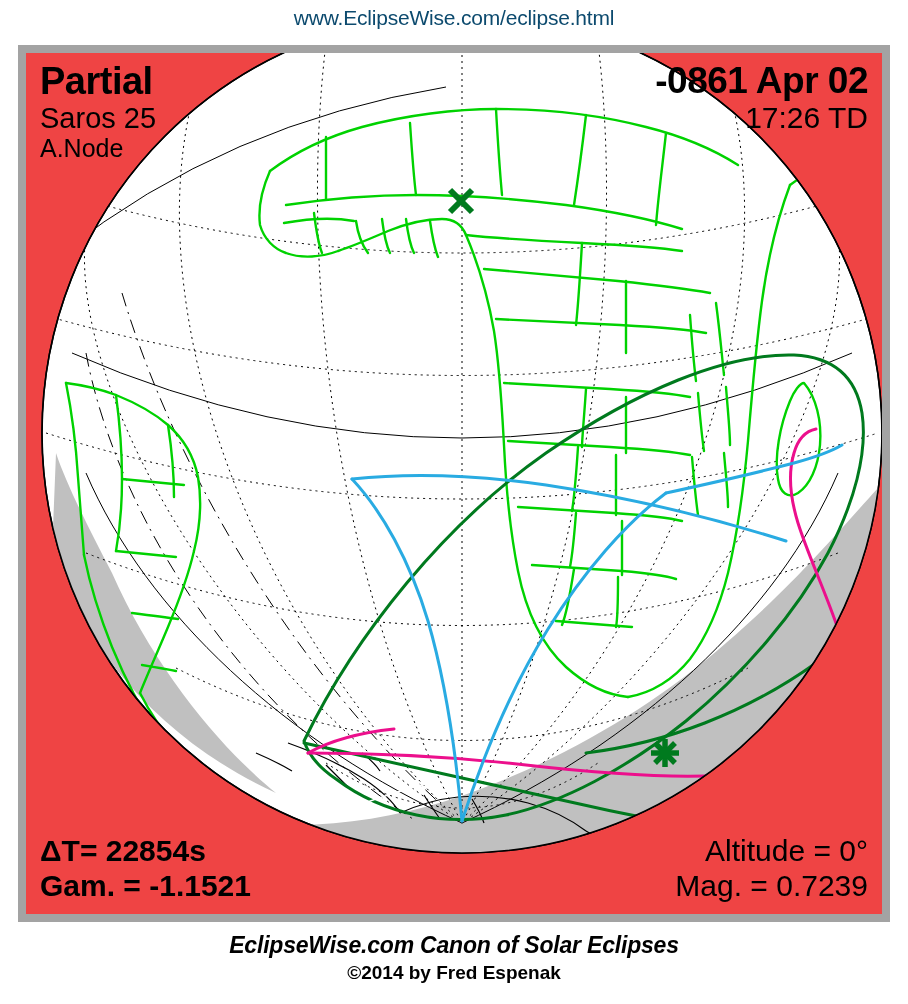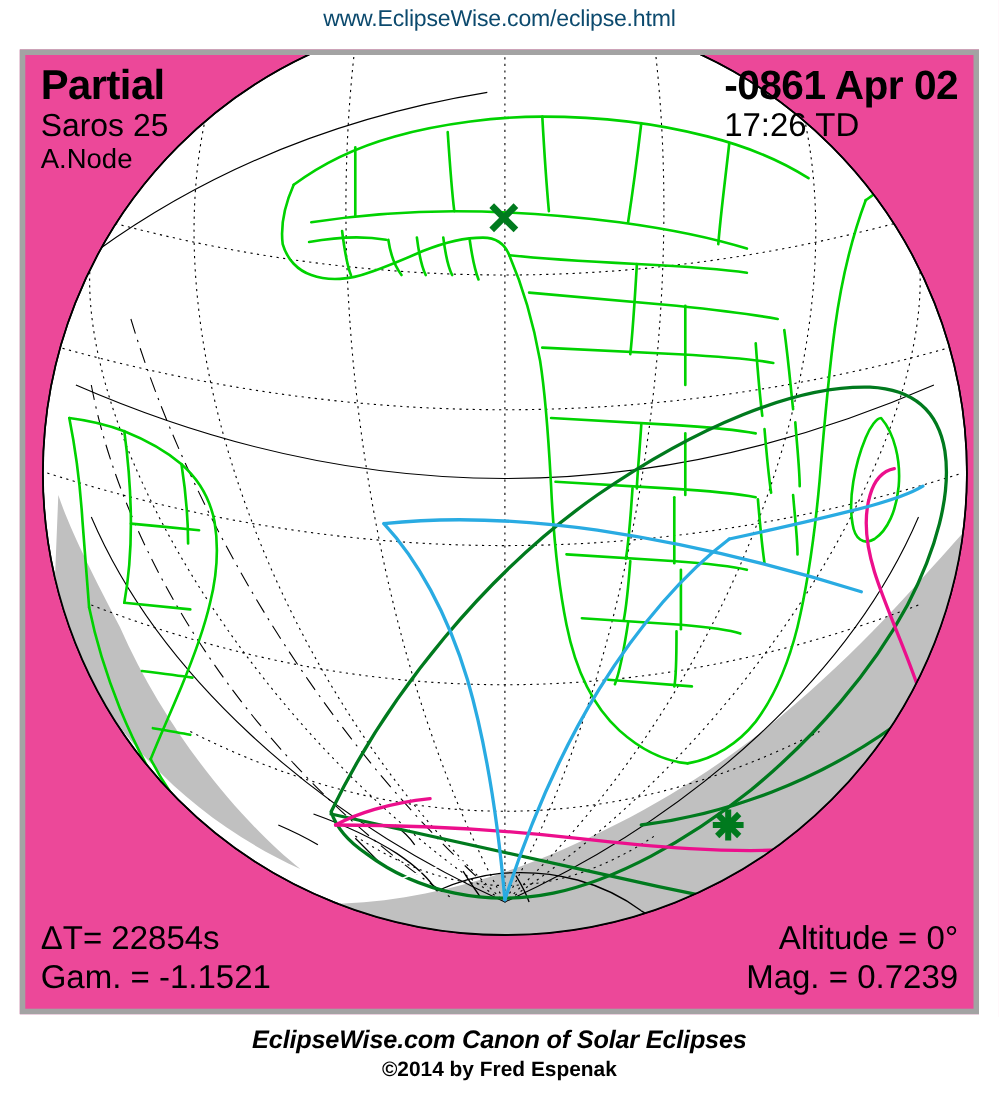--- a/index.html
+++ b/index.html
@@ -26,43 +26,43 @@
     color: #0c4a6e;
   }
 
   
   .map-frame {
     position: absolute;
     left: 18px;
     top: 45px;
     width: 872px;
     height: 877px;
-    border: 5px solid #a3a3a3;
+    border: 8px solid #a3a3a3;
     box-sizing: border-box;
-    background: #ec4899;
+    background: #ef4444;
     overflow: hidden;
   }
 
   .globe-svg {
     position: absolute;
     left: 0; top: 0;
     width: 864px; height: 869px;
     display: block;
   }
 
   
   .corner {
     position: absolute;
     z-index: 5;
     line-height: 1.08;
     white-space: nowrap;
   }
   .tl { left: 14px;  top: 8px;  text-align: left; }
-  .tr { right: 14px; top: 8px;  text-align: left; }
-  .bl { left: 14px;  bottom: 10px; text-align: left; }
+  .tr { right: 14px; top: 8px;  text-align: right; }
+  .bl { left: 14px;  bottom: 10px; text-align: left; font-weight: bold; }
   .br { right: 14px; bottom: 10px; text-align: right; }
 
   .eclipse-type {
     font-size: 38px;
     font-weight: bold;
     letter-spacing: -0.5px;
     margin-bottom: 1px;
   }
   .saros-line {
     font-size: 29px;

